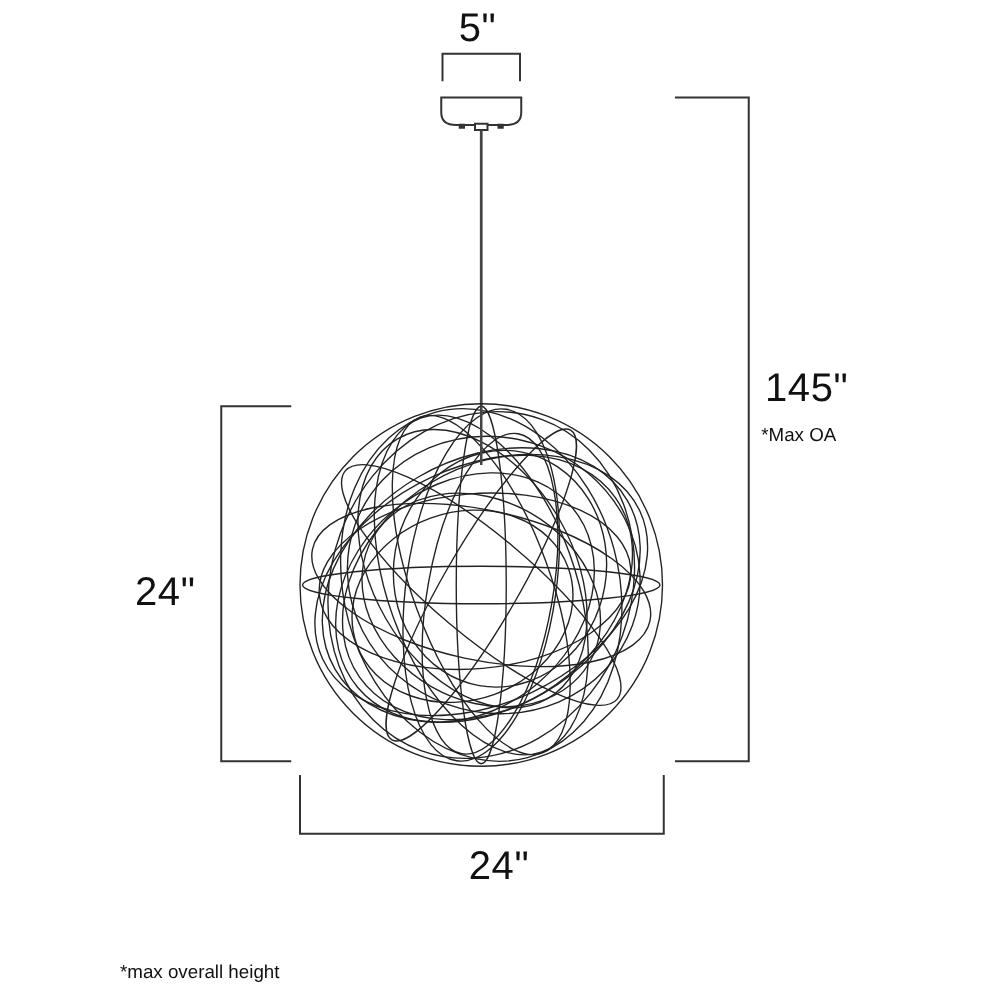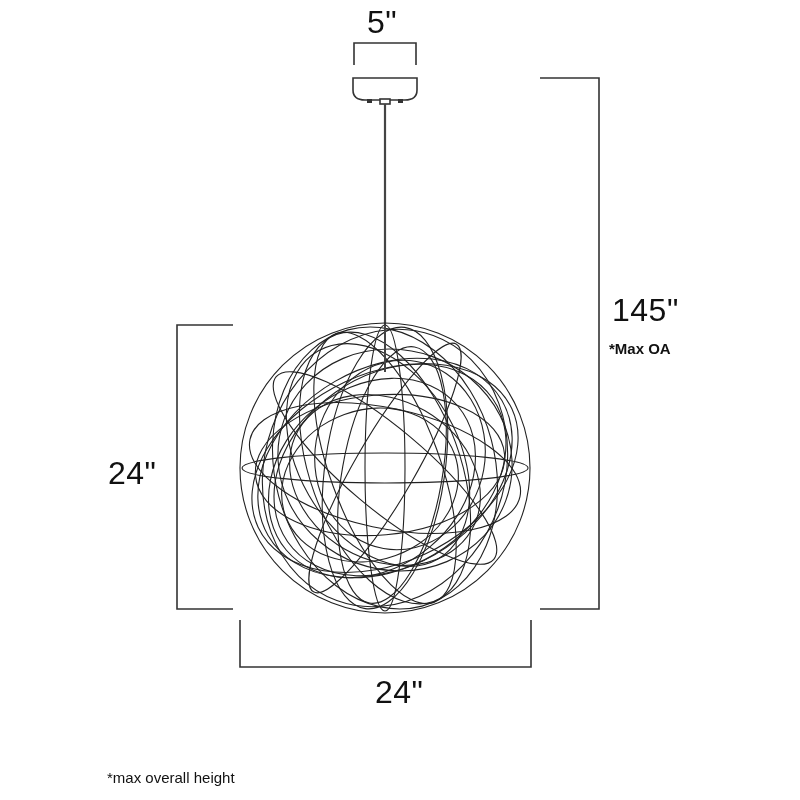--- a/index.html
+++ b/index.html
@@ -64,17 +64,17 @@
       <ellipse cx="385" cy="468" rx="143" ry="20" transform="rotate(90 385 468)"></ellipse>
       <ellipse cx="385" cy="468" rx="143" ry="55" transform="rotate(-110 385 468)"></ellipse>
       <ellipse cx="400" cy="455" rx="85" ry="95" transform="rotate(10 400 455)"></ellipse>
       <ellipse cx="370" cy="485" rx="90" ry="75" transform="rotate(-20 370 485)"></ellipse>
       <line x1="385" y1="325" x2="385" y2="372" stroke="#444" stroke-width="2"></line>
     </g>
   </svg>
 
   <div class="lbl big" style="left:367px; top:4px;">5"</div>
   <div class="lbl big" style="left:612px; top:292px;">145"</div>
-  <div class="lbl small" style="left:609px; top:340px;font-weight:bold;">*Max OA</div>
+  <div class="lbl small" style="left:609px; top:340px;">*Max OA</div>
   <div class="lbl big" style="left:108px; top:455px;">24"</div>
   <div class="lbl big" style="left:375px; top:674px;">24"</div>
-  <div class="lbl small" style="left:107px; top:769px;">*max overall height</div>
+  <div class="lbl small" style="left:96px; top:769px;">*max overall height</div>
 </div>
 
 </body></html>

